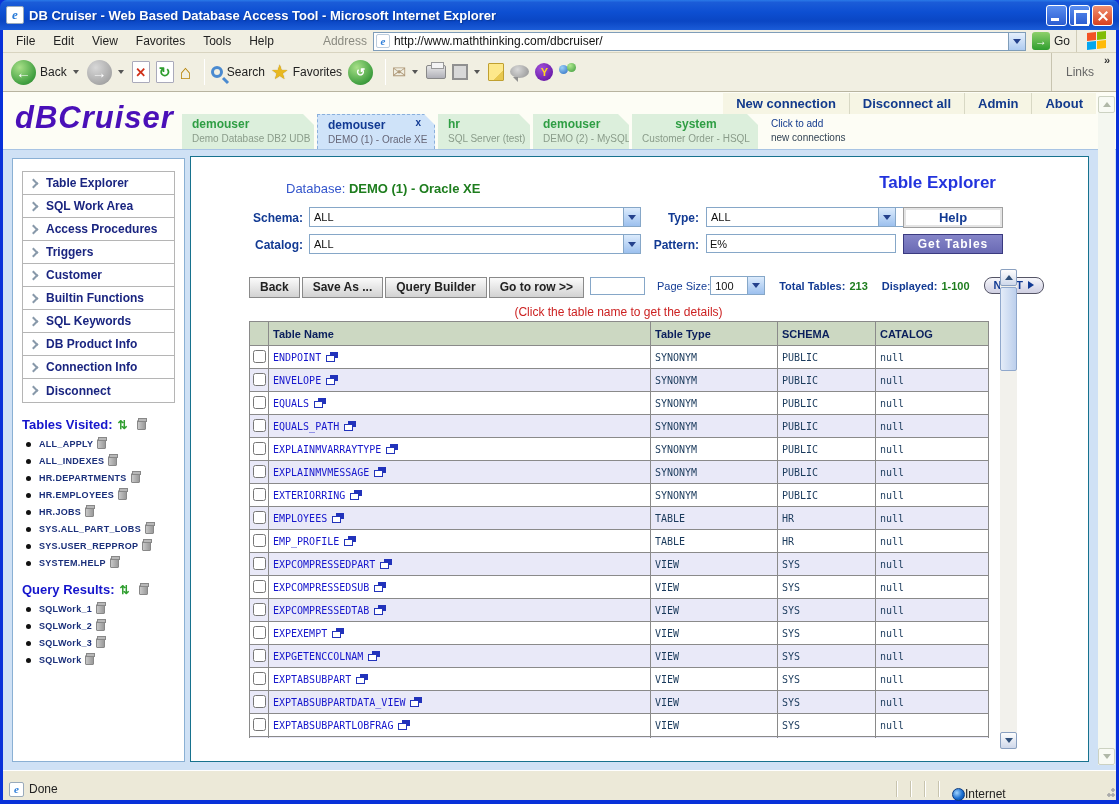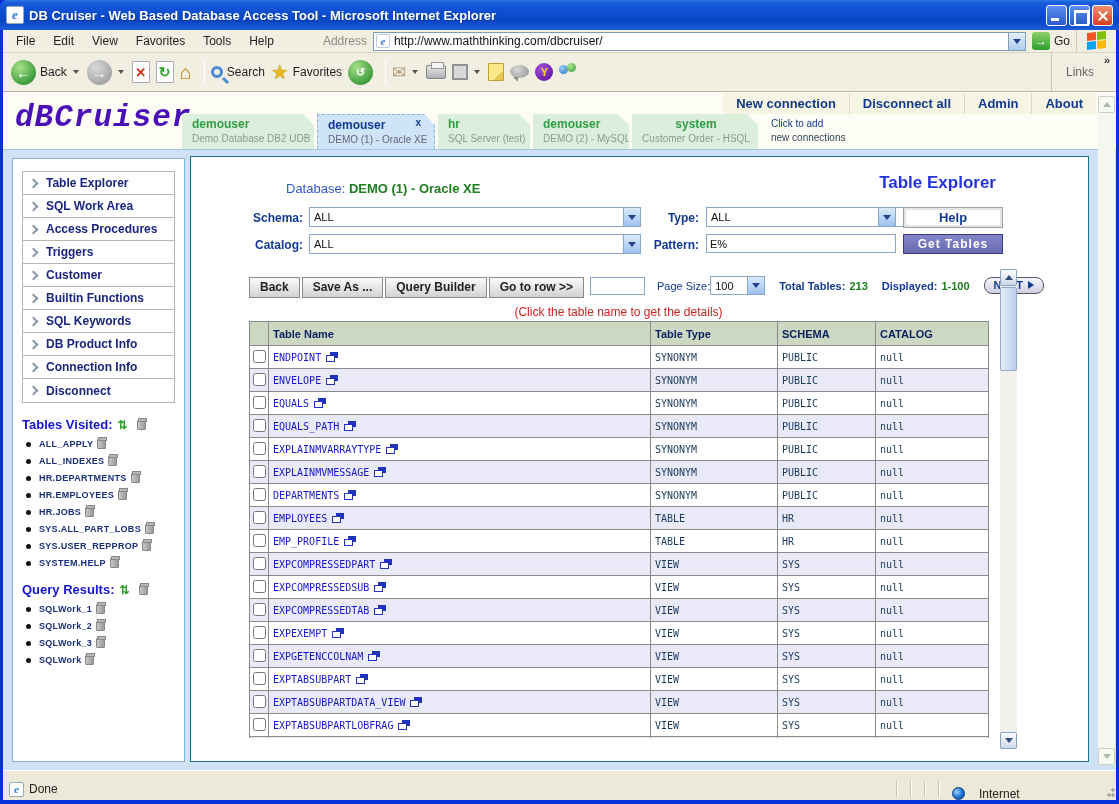--- a/index.html
+++ b/index.html
@@ -80,21 +80,21 @@
   .msn i:nth-child(2){ left:8px; top:0; background:radial-gradient(circle at 35% 30%,#b0e890,#3a9a3a); }
   .links-sec { margin-left:auto; border-left:1px solid #c8c4b0; padding:0 14px; color:#666; align-self:stretch; display:flex; align-items:center; }
   .chev { position:absolute; right:6px; top:1px; color:#333; font-weight:bold; font-size:11px; }
 
   
   .app { position:absolute; left:3px; top:92px; width:1113px; height:678px; background:#cfe1f5; }
   .app-header { position:absolute; left:0; top:0; width:100%; height:57px; background:#fdfdf5; }
   .hdr-links { position:absolute; top:1px; right:20px; display:flex; background:#f6f5e4; }
   .hdr-link { padding:3px 13px; font-size:13px; font-weight:bold; color:#123a8c; border-left:1px solid #d8d8c4; }
   .hdr-link:first-child { border-left:none; }
-  .logo { position:absolute; left:12px; top:8px; font-family:Liberation Mono, monospace; font-style:italic;
+  .logo { position:absolute; left:12px; top:8px; font-family:Liberation Sans, sans-serif; font-style:italic;
     font-weight:bold; font-size:31px; color:#4a10b8; letter-spacing:1px; }
   .tabs { position:absolute; left:179px; bottom:0; display:flex; gap:3px; align-items:flex-end; }
   .tab { height:35px; padding:3px 8px 2px 10px; background:#dcefdc; position:relative;
     clip-path:polygon(0 0,calc(100% - 11px) 0,100% 11px,100% 100%,0 100%); }
   .tab-user { font-size:12px; font-weight:bold; color:#2f9e44; }
   .tab-db { font-size:10px; color:#8a9c8a; margin-top:2px; white-space:nowrap; }
   .tab.active { background:#cfe3f9; border:1px dashed #8ab0dc; border-bottom:none; }
   .tab.active .tab-user { color:#123a93; }
   .tab.active .tab-db { color:#667; }
   .tab-close { position:absolute; top:2px; right:13px; font-size:10px; font-weight:bold; color:#123a93; }
@@ -174,21 +174,21 @@
   .tri-down-o { width:0; height:0; border-left:4px solid transparent; border-right:4px solid transparent; border-top:5px solid #b0b8a8; }
 
   
   .bottom { position:absolute; left:3px; bottom:4px; width:1113px; height:30px; }
   .gapstrip { height:8px; background:#ece9d8; border-top:1px solid #fff; }
   .statusbar { height:22px; background:#ece9d8; display:flex; align-items:center; font-size:12px; color:#222; }
   .st-left { display:flex; align-items:center; gap:5px; padding-left:6px; flex:1; }
   .st-ie { width:15px; height:15px; background:#fff; border:1px solid #9ab; border-radius:2px; display:flex; align-items:center; justify-content:center;
     font:bold italic 11px "Liberation Serif",serif; color:#2b7cd8; }
   .st-sep { width:14px; height:16px; border-left:1px solid #c8c4ae; box-shadow:1px 0 0 #fff inset; }
-  .st-net { display:flex; align-items:center; gap:14px; width:150px;margin-top:9px; }
+  .st-net { display:flex; align-items:flex-end; gap:0; width:150px;margin-top:9px; }
   .globe { width:13px; height:13px; border-radius:50%; background:radial-gradient(circle at 35% 35%,#9fd4ff,#1b6fd0 55%,#0a4aa0); border:1px solid #0a3a80; }
   .grip { width:14px; align-self:stretch; background:
     radial-gradient(circle at 11px 17px,#aaa 1.5px,transparent 2px),
     radial-gradient(circle at 7px 17px,#aaa 1.5px,transparent 2px),
     radial-gradient(circle at 11px 12px,#aaa 1.5px,transparent 2px); }
 </style>
 </head>
 <body>
 
 <div class="titlebar">
@@ -566,21 +566,21 @@
               </tr>
               <tr class="alt">
                 <td class="cb"><input type="checkbox" style=""></td>
                 <td><span class="tname">EXPLAINMVMESSAGE</span><span class="win-icon"></span></td>
                 <td>SYNONYM</td>
                 <td>PUBLIC</td>
                 <td>null</td>
               </tr>
               <tr>
                 <td class="cb"><input type="checkbox" style=""></td>
-                <td><span class="tname">DEPARTMENTS</span><span class="win-icon"></span></td>
+                <td><span class="tname">EXTERIORRING</span><span class="win-icon"></span></td>
                 <td>SYNONYM</td>
                 <td>PUBLIC</td>
                 <td>null</td>
               </tr>
               <tr class="alt">
                 <td class="cb"><input type="checkbox" style=""></td>
                 <td><span class="tname">EMPLOYEES</span><span class="win-icon"></span></td>
                 <td>TABLE</td>
                 <td>HR</td>
                 <td>null</td>

